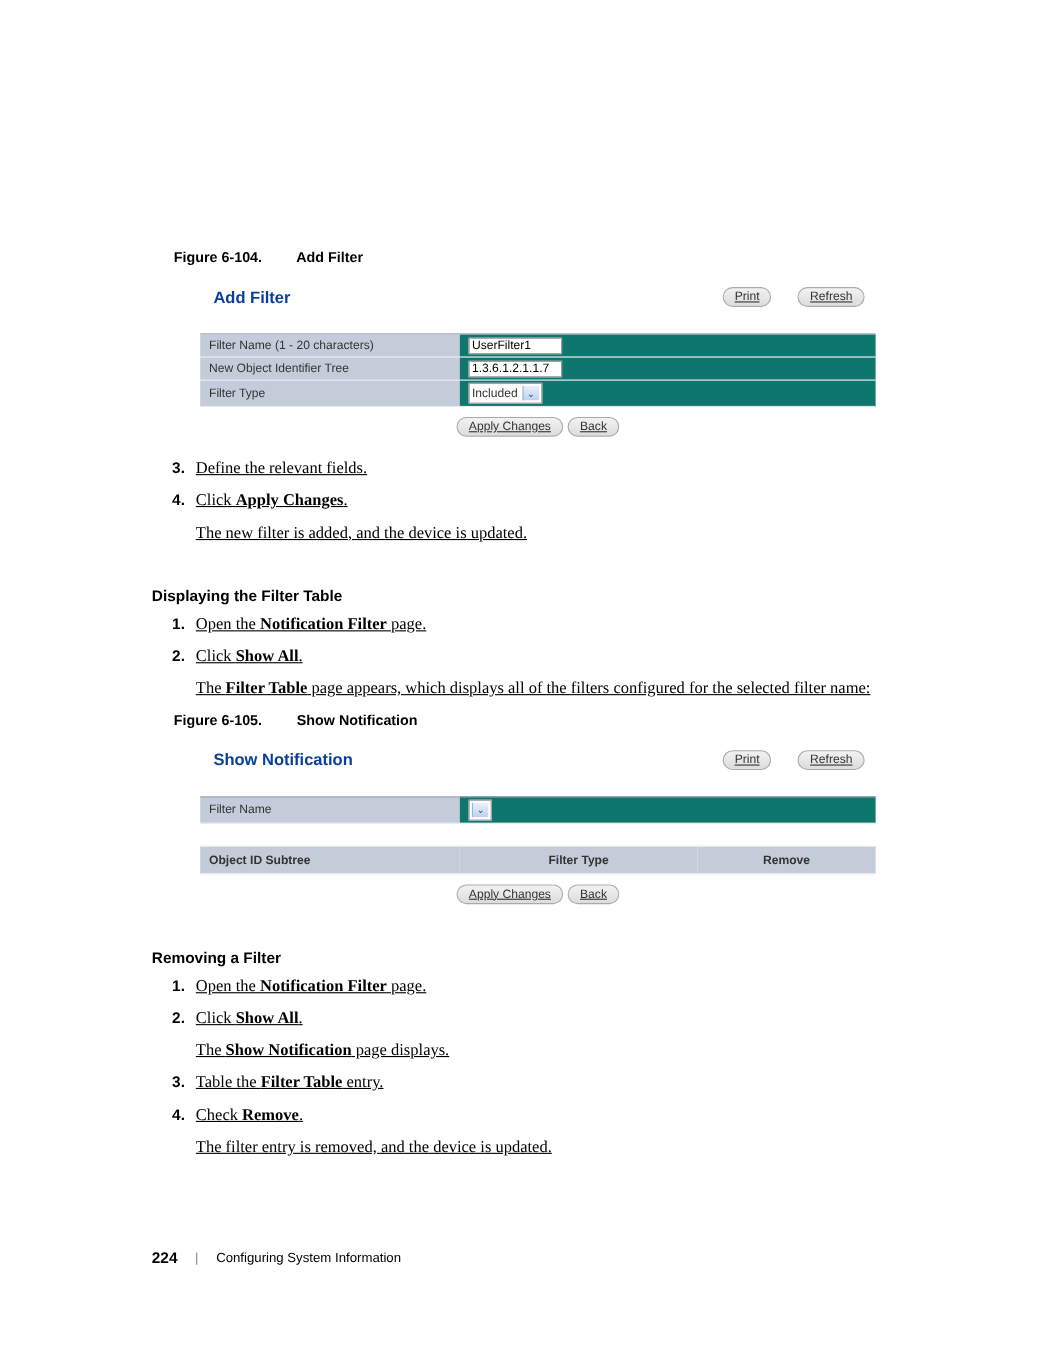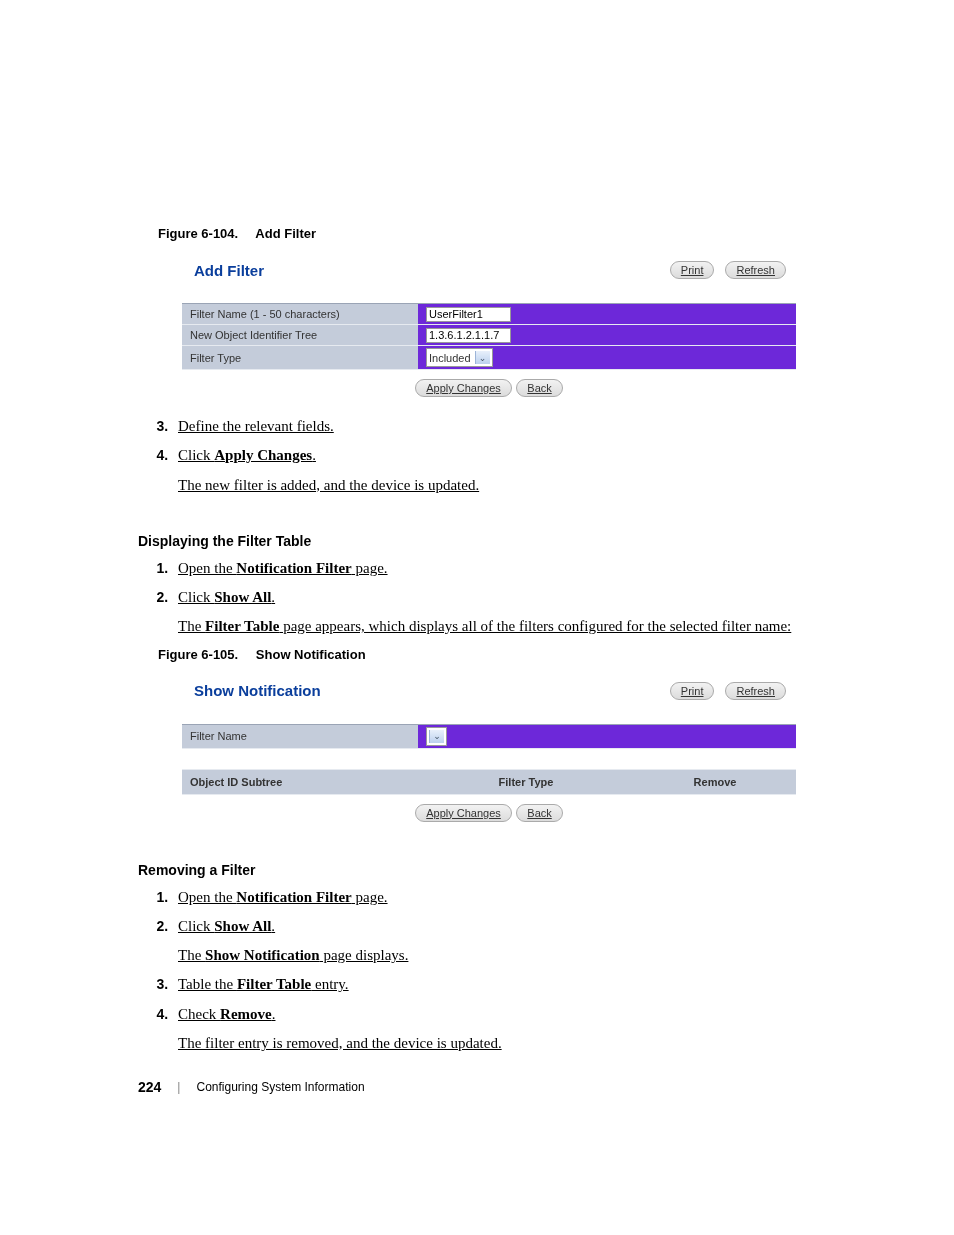--- a/index.html
+++ b/index.html
@@ -13,21 +13,21 @@
   .page {
     padding: 220px 130px 60px 138px;
   }
   .fig-caption {
     font-family: Arial, Helvetica, sans-serif;
     font-weight: bold;
     font-size: 13px;
     margin: 6px 0 12px 0;
   }
   .fig-caption .num {
-    margin-right: 14px;
+    margin-right: 28px;
     padding-left: 20px;
   }
   
   .screenshot {
     margin: 0 0 14px 44px;
     width: 614px;
     font-family: Arial, Helvetica, sans-serif;
   }
   .ss-header {
     display: flex;
@@ -35,21 +35,21 @@
     justify-content: space-between;
     padding: 8px 10px 10px 12px;
   }
   .ss-title {
     color: #0a3e9c;
     font-weight: bold;
     font-size: 15px;
   }
   .ss-btns {
     display: flex;
-    gap: 11px;
+    gap: 24px;
     align-items: flex-start;
   }
   .oval-btn {
     font-size: 11px;
     color: #333;
     text-decoration: underline;
     background: linear-gradient(#f2f2f2,#dcdcdc);
     border: 1px solid #aaa;
     border-radius: 12px;
     padding: 1px 10px;
@@ -71,21 +71,21 @@
     border-bottom: 1px solid #e6eaf0;
     padding: 2px 8px;
     font-size: 11px;
     color: #333;
     height: 16px;
   }
   .ss-table td.label {
     width: 220px;
   }
   .ss-table td.control {
-    background: #6d28d9;
+    background: #0f766e;
   }
   .ss-input {
     font-size: 11px;
     padding: 0 2px;
     height: 15px;
     line-height: 15px;
     border: 1px solid #999;
     background: #fff;
     width: 85px;
     box-sizing: border-box;
@@ -153,21 +153,21 @@
     display: block;
     margin-top: 6px;
   }
   .section-head {
     font-family: Arial, Helvetica, sans-serif;
     font-weight: bold;
     font-size: 14px;
     margin: 36px 0 4px 0;
   }
   .page-footer {
-    margin-top: 24px;
+    margin-top: 80px;
     font-family: Arial, Helvetica, sans-serif;
     font-size: 12px;
     display: flex;
     align-items: center;
     gap: 16px;
   }
   .page-footer .pn { font-weight: bold; font-size: 14px;}
   .page-footer .divider { color: #888;}
   b.ui { font-weight: bold; }
 </style>
@@ -186,21 +186,21 @@
       <span class="ss-title">Add Filter</span>
       <span class="ss-btns">
         <span class="oval-btn">Print</span>
         <span class="oval-btn">Refresh</span>
       </span>
     </div>
     <div class="ss-sep"></div>
     <table class="ss-table">
       <tbody>
           <tr>
-        <td class="label">Filter Name (1 - 50 characters)</td>
+        <td class="label">Filter Name (1 - 20 characters)</td>
         <td class="control">
           <input class="ss-input" value="UserFilter1" style="">
         </td>
       </tr>
       <tr>
         <td class="label">New Object Identifier Tree</td>
         <td class="control">
           <input class="ss-input" value="1.3.6.1.2.1.1.7" style="">
         </td>
       </tr>

